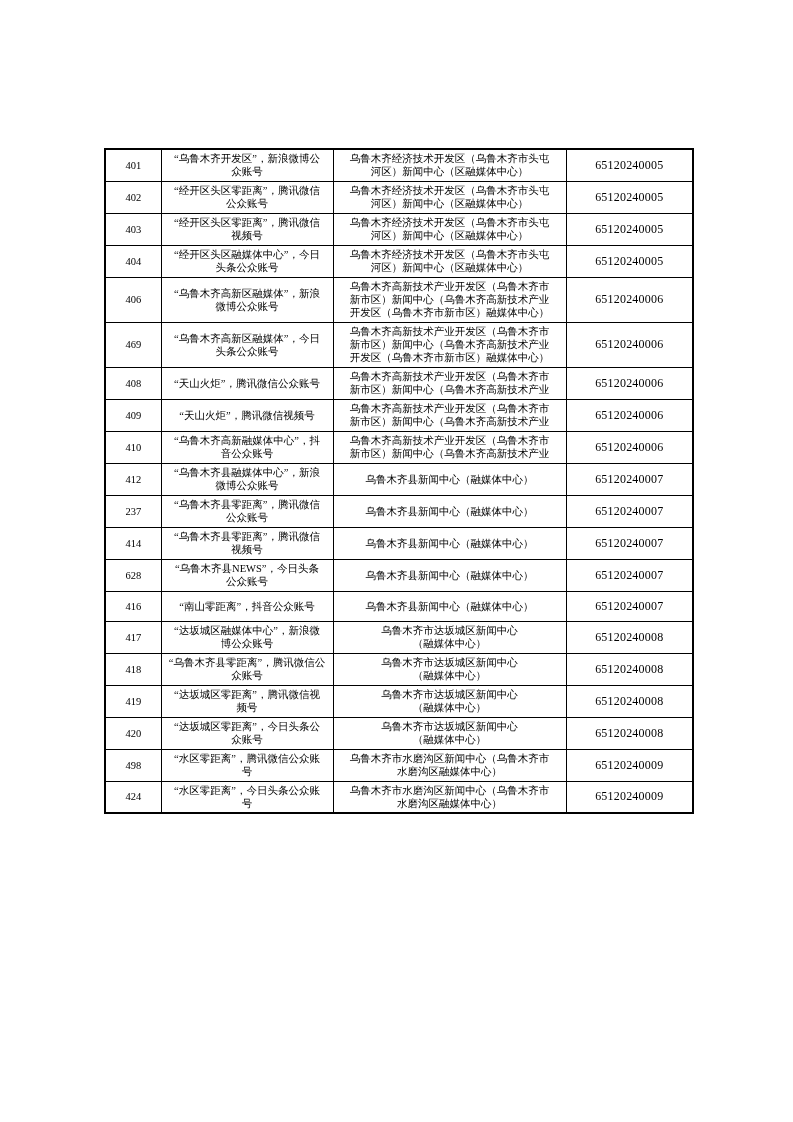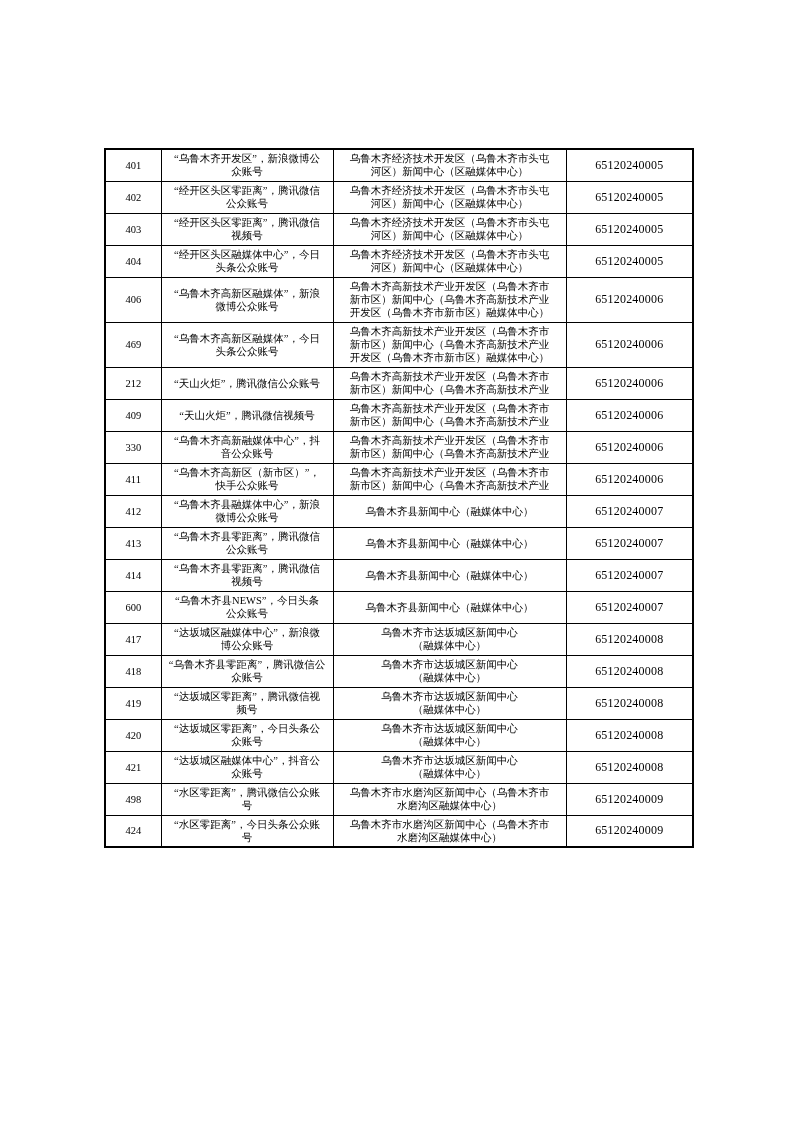--- a/index.html
+++ b/index.html
@@ -100,74 +100,72 @@
       <tr class="r-tall">
         <td>469</td>
         <td>“乌鲁木齐高新区融媒体”，今日
 头条公众账号</td>
         <td>乌鲁木齐高新技术产业开发区（乌鲁木齐市
 新市区）新闻中心（乌鲁木齐高新技术产业
 开发区（乌鲁木齐市新市区）融媒体中心）</td>
         <td class="code-cell">65120240006</td>
       </tr>
       <tr class="r">
-        <td>212</td>
+        <td>408</td>
         <td>“天山火炬”，腾讯微信公众账号</td>
         <td>乌鲁木齐高新技术产业开发区（乌鲁木齐市
 新市区）新闻中心（乌鲁木齐高新技术产业</td>
         <td class="code-cell">65120240006</td>
       </tr>
       <tr class="r">
         <td>409</td>
         <td>“天山火炬”，腾讯微信视频号</td>
         <td>乌鲁木齐高新技术产业开发区（乌鲁木齐市
 新市区）新闻中心（乌鲁木齐高新技术产业</td>
         <td class="code-cell">65120240006</td>
       </tr>
       <tr class="r">
-        <td>330</td>
+        <td>410</td>
         <td>“乌鲁木齐高新融媒体中心”，抖
 音公众账号</td>
-        <td>乌鲁木齐高新技术产业开发区（乌鲁木齐市
-新市区）新闻中心（乌鲁木齐高新技术产业</td>
-        <td class="code-cell">65120240006</td>
-      </tr>
-      <tr class="r">
-        <td>411</td>
-        <td>“乌鲁木齐高新区（新市区）”，
-快手公众账号</td>
         <td>乌鲁木齐高新技术产业开发区（乌鲁木齐市
 新市区）新闻中心（乌鲁木齐高新技术产业</td>
         <td class="code-cell">65120240006</td>
       </tr>
       <tr class="r">
         <td>412</td>
         <td>“乌鲁木齐县融媒体中心”，新浪
 微博公众账号</td>
         <td>乌鲁木齐县新闻中心（融媒体中心）</td>
         <td class="code-cell">65120240007</td>
       </tr>
       <tr class="r">
-        <td>413</td>
+        <td>237</td>
         <td>“乌鲁木齐县零距离”，腾讯微信
 公众账号</td>
         <td>乌鲁木齐县新闻中心（融媒体中心）</td>
         <td class="code-cell">65120240007</td>
       </tr>
       <tr class="r">
         <td>414</td>
         <td>“乌鲁木齐县零距离”，腾讯微信
 视频号</td>
         <td>乌鲁木齐县新闻中心（融媒体中心）</td>
         <td class="code-cell">65120240007</td>
       </tr>
       <tr class="r">
-        <td>600</td>
+        <td>628</td>
         <td>“乌鲁木齐县NEWS”，今日头条
 公众账号</td>
+        <td>乌鲁木齐县新闻中心（融媒体中心）</td>
+        <td class="code-cell">65120240007</td>
+      </tr>
+      <tr class="r-short">
+        <td>416</td>
+        <td>“南山零距离”，抖音公众账号</td>
         <td>乌鲁木齐县新闻中心（融媒体中心）</td>
         <td class="code-cell">65120240007</td>
       </tr>
       <tr class="r">
         <td>417</td>
         <td>“达坂城区融媒体中心”，新浪微
 博公众账号</td>
         <td>乌鲁木齐市达坂城区新闻中心
 （融媒体中心）</td>
         <td class="code-cell">65120240008</td>
@@ -184,28 +182,20 @@
         <td>419</td>
         <td>“达坂城区零距离”，腾讯微信视
 频号</td>
         <td>乌鲁木齐市达坂城区新闻中心
 （融媒体中心）</td>
         <td class="code-cell">65120240008</td>
       </tr>
       <tr class="r">
         <td>420</td>
         <td>“达坂城区零距离”，今日头条公
-众账号</td>
-        <td>乌鲁木齐市达坂城区新闻中心
-（融媒体中心）</td>
-        <td class="code-cell">65120240008</td>
-      </tr>
-      <tr class="r">
-        <td>421</td>
-        <td>“达坂城区融媒体中心”，抖音公
 众账号</td>
         <td>乌鲁木齐市达坂城区新闻中心
 （融媒体中心）</td>
         <td class="code-cell">65120240008</td>
       </tr>
       <tr class="r">
         <td>498</td>
         <td>“水区零距离”，腾讯微信公众账
 号</td>
         <td>乌鲁木齐市水磨沟区新闻中心（乌鲁木齐市

